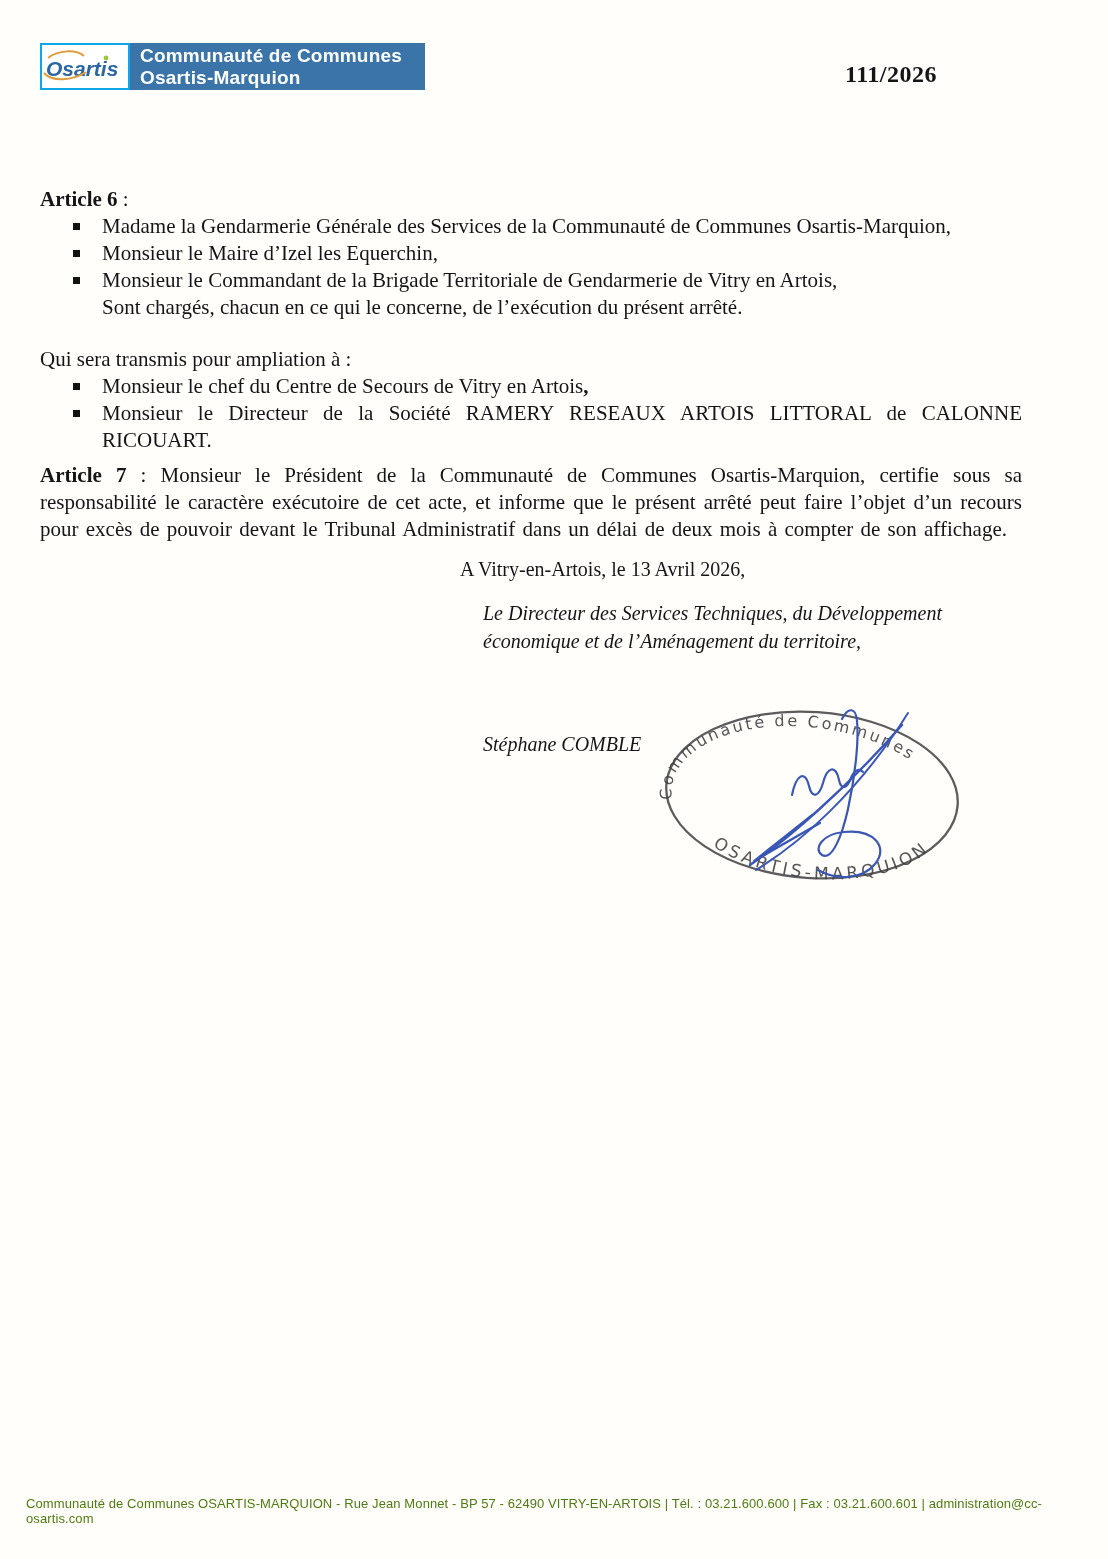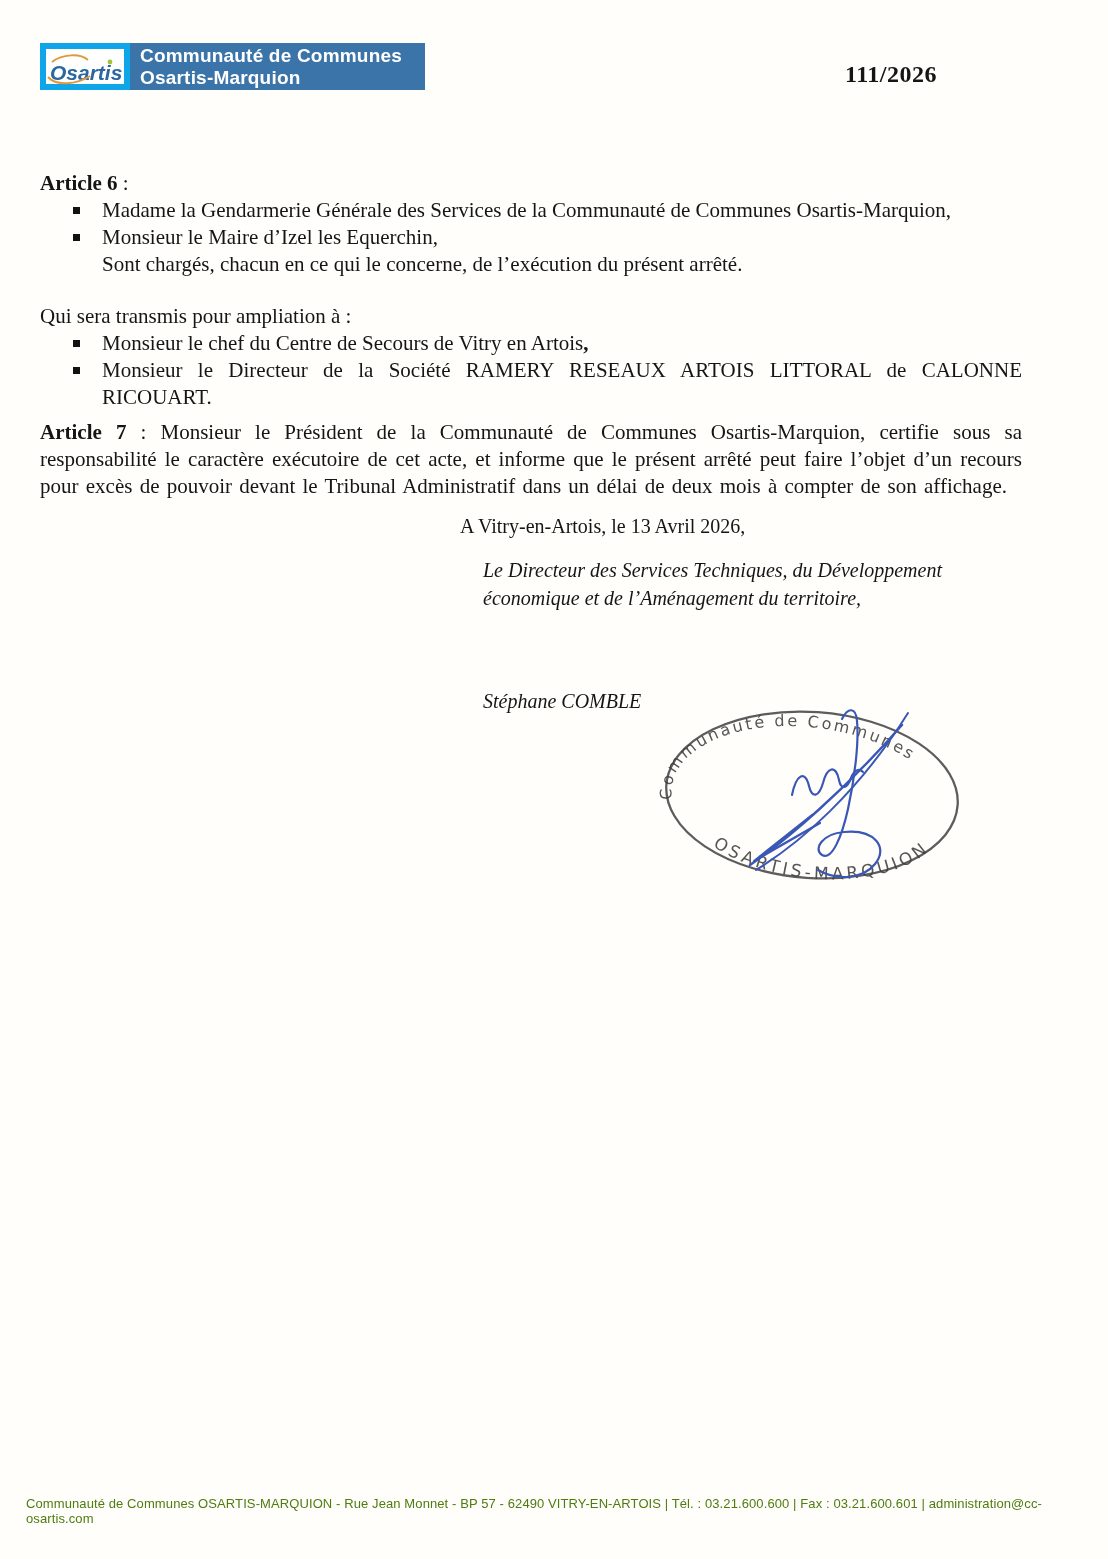--- a/index.html
+++ b/index.html
@@ -8,36 +8,36 @@
     background:#fffefb; overflow:hidden;
     font-family:"Liberation Serif", serif; color:#151515;
   }
   p { margin:0; }
   .b { font-weight:bold; }
 
   
   .logo { position:absolute; left:40px; top:43px; display:flex; }
   .logo-mark {
     width:90px; height:47px; background:#ffffff;
-    border:6px solid #0ea5e9; box-sizing:border-box;
+    border:2px solid #0ea5e9; box-sizing:border-box;
   }
   .logo-banner {
     width:295px; height:47px; background:#3b74a8; color:#ffffff;
     font-family:"Liberation Sans", sans-serif; font-weight:bold;
     font-size:19px; line-height:22px; letter-spacing:.2px;
     padding:2px 0 0 10px; box-sizing:border-box;
   }
   .doc-number {
     position:absolute; left:845px; top:61px;
     font-weight:bold; font-size:24px; letter-spacing:.5px;
   }
 
   
   .content {
-    position:absolute; left:40px; top:170px; width:982px;
+    position:absolute; left:40px; top:186px; width:982px;
     font-size:21px; line-height:27px;
   }
   ul.sq-list { list-style:none; margin:0; padding:0; }
   ul.sq-list li { position:relative; padding-left:62px; }
   ul.sq-list li::before {
     content:""; position:absolute; left:33px; top:10px;
     width:7px; height:7px; background:#121212;
   }
   .continuation { padding-left:62px; }
   .ampliation { margin-top:25px; }
@@ -87,20 +87,21 @@
   </div>
   <div class="doc-number">111/2026</div>
 
   <div class="content">
 
     <p><span class="b">Article 6</span><span> :</span></p>
 
     <ul class="sq-list">
       <li>Madame la Gendarmerie Générale des Services de la Communauté de Communes Osartis-Marquion,</li>
       <li>Monsieur le Maire d’Izel les Equerchin,</li>
+      <li>Monsieur le Commandant de la Brigade Territoriale de Gendarmerie de Vitry en Artois,</li>
     </ul>
     <p class="continuation">Sont chargés, chacun en ce qui le concerne, de l’exécution du présent arrêté.</p>
 
     <p class="ampliation">Qui sera transmis pour ampliation à :</p>
 
     <ul class="sq-list list2">
       <li><span>Monsieur le chef du Centre de Secours de Vitry en Artois</span><span class="b">,</span></li>
       <li class="wrap-justify"><span>Monsieur le Directeur de la Société RAMERY RESEAUX ARTOIS LITTORAL de CALONNE RICOUART.</span><span class="b"></span></li>
     </ul>
 

